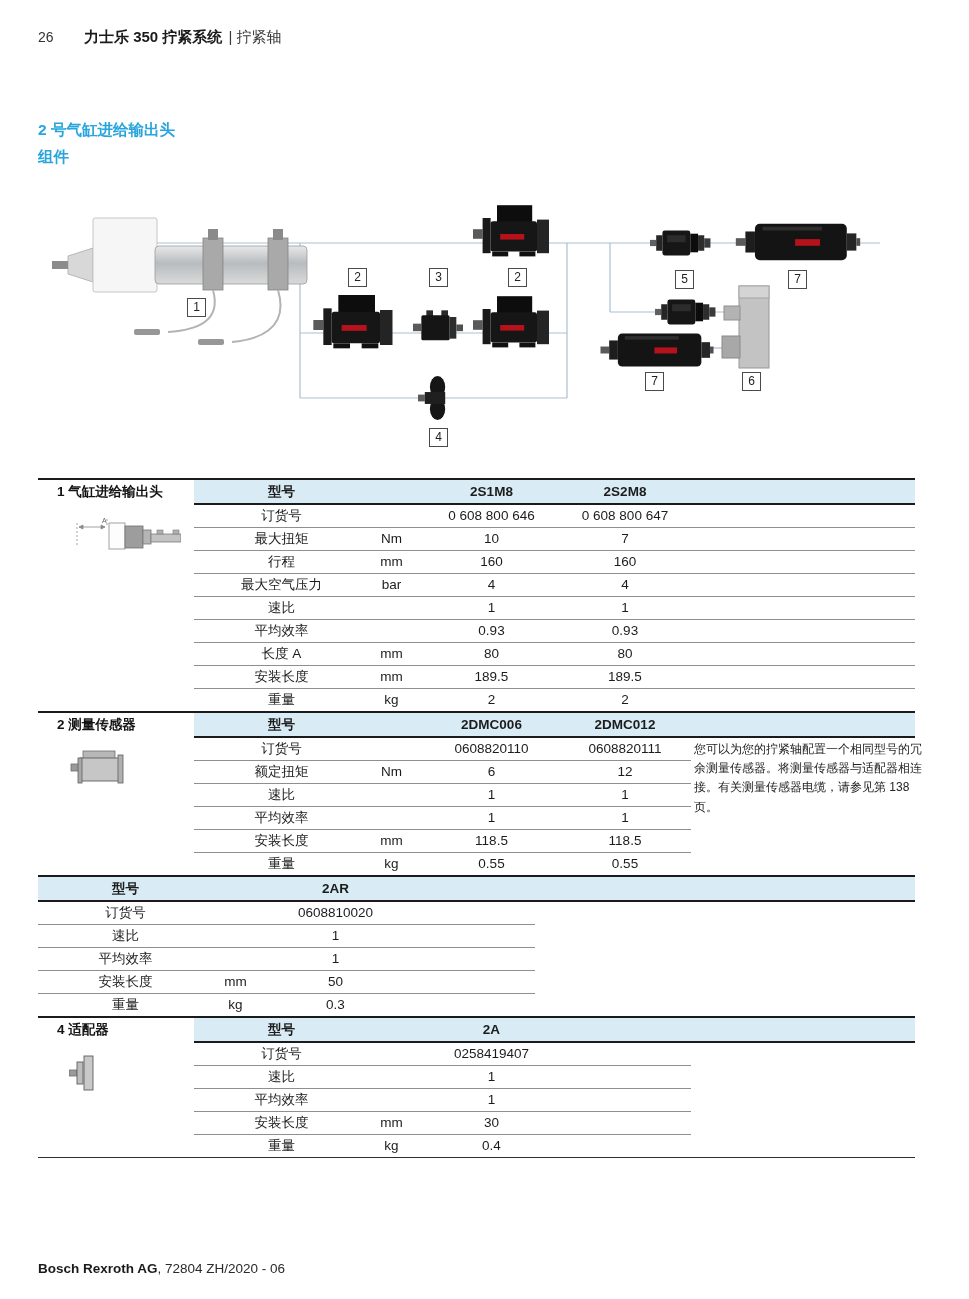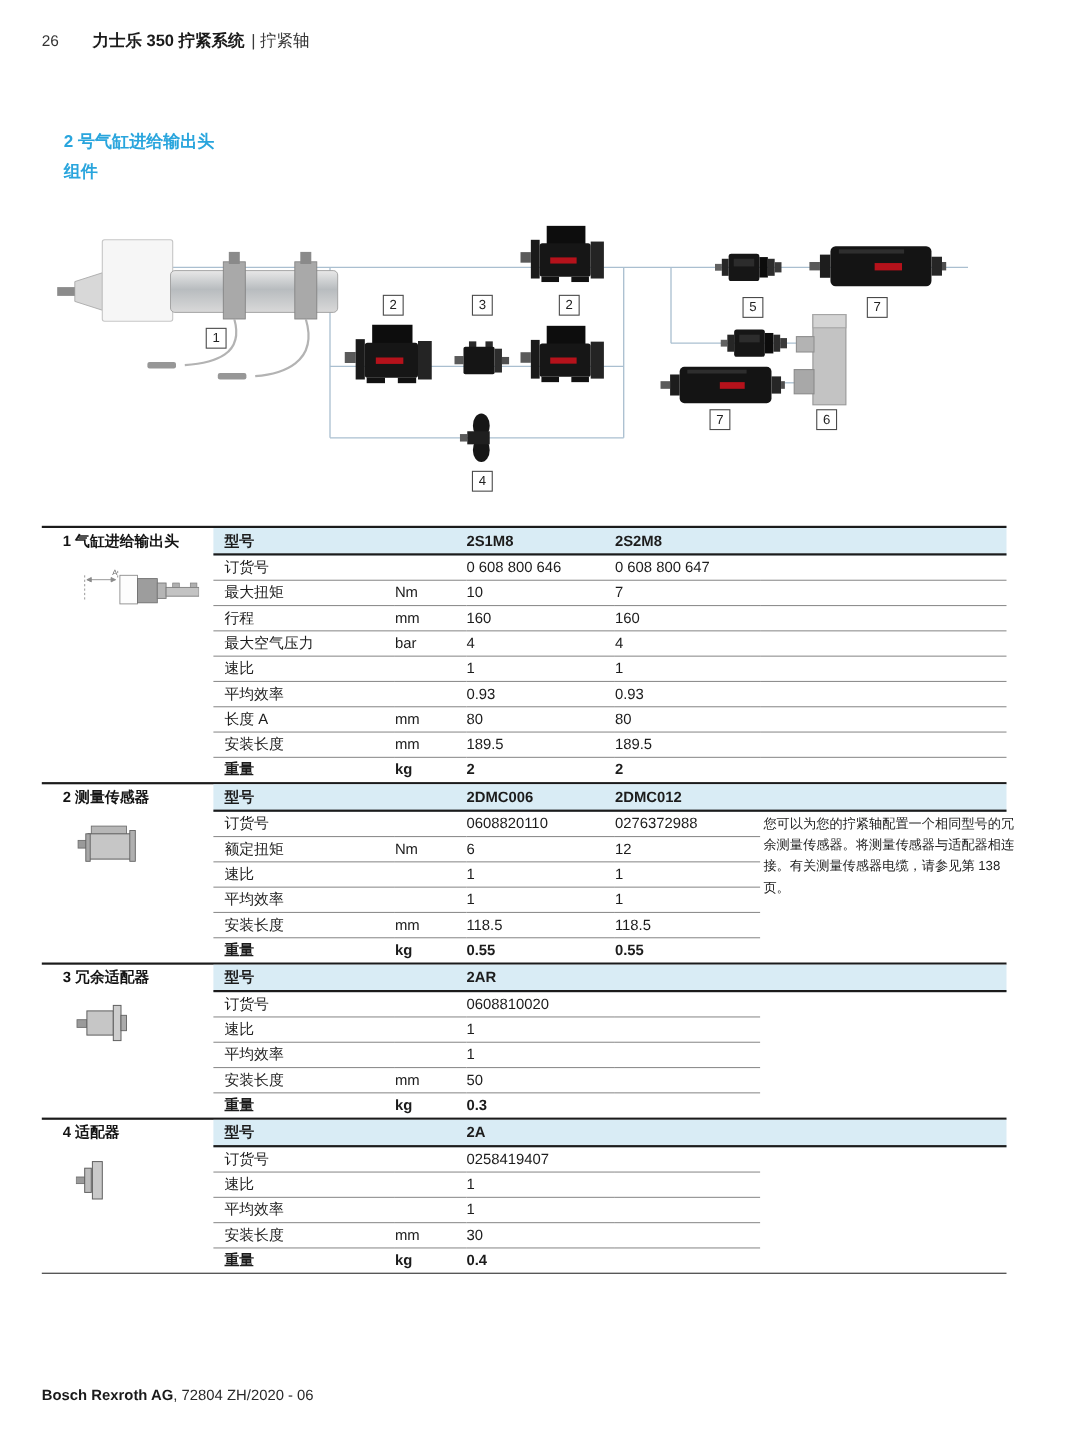--- a/index.html
+++ b/index.html
@@ -6,42 +6,42 @@
   .page{position:relative;width:947px;height:1299px;background:#fff;overflow:hidden;
         font-family:"Liberation Sans","DejaVu Sans",sans-serif;color:#1c1c1c;}
 
   
   .page-header{position:absolute;top:28px;left:38px;font-size:14px;white-space:nowrap;}
   .page-header .pnum{display:inline-block;width:46px;color:#333;}
   .page-header .ttl{font-weight:bold;font-size:15px;color:#1a1a1a;}
   .page-header .sub{font-size:15px;color:#3a3a3a;margin-left:6px;}
 
   
-  .section-heading{position:absolute;top:116px;left:38px;font-weight:bold;font-size:15.5px;color:#29a5dd;line-height:1.75;margin-left:20px;}
+  .section-heading{position:absolute;top:116px;left:38px;font-weight:bold;font-size:15.5px;color:#29a5dd;line-height:1.75;}
 
   
   .diagram{position:absolute;top:190px;left:0;width:969px;height:285px;}
   .diagram svg{position:absolute;top:0;left:0;}
   .callout{position:absolute;width:17px;height:17px;background:#fff;border:1px solid #4a4a4a;
            font-size:12px;line-height:17px;text-align:center;color:#222;}
 
   
   .tables{position:absolute;top:478px;left:38px;width:877px;font-size:13.5px;}
   .section{display:flex;border-top:2px solid #1b1b1b;}
   .sec-label{width:137px;padding-top:3px;margin-left:19px;}
   .sec-label .lbl{font-weight:bold;font-size:13.5px;color:#141414;}
   .sec-label .icon-wrap{margin-top:14px;margin-left:12px;}
   .sec-table{flex:1;position:relative;}
-  .thead,.row{display:grid;grid-template-columns:165px 65px 135px 132px 1fr;}
+  .thead,.row{display:grid;grid-template-columns:165px 65px 135px 132px 1fr;text-align:center;}
   .thead{background:#d9ecf5;border-bottom:2px solid #1b1b1b;font-weight:bold;}
   .thead .c{height:23px;line-height:23px;}
   .row .c{height:22px;line-height:22px;border-bottom:1px solid #8f8f8f;}
   .row .notecell{border-bottom:none;}
   .row.full .notecell{border-bottom:1px solid #8f8f8f;}
-  .rows .row:last-child .c{border-bottom:none;font-weight:bold;}
+  .rows .row:last-child .c{border-bottom:none;}
   .c.name{padding-left:10px;}
   .c{overflow:hidden;white-space:nowrap;}
   .note{position:absolute;left:500px;top:27px;width:238px;font-size:12px;line-height:1.6;color:#232323;white-space:normal;}
   .bottom-rule{border-top:1.5px solid #2e2e2e;height:0;}
 
   
   .page-footer{position:absolute;top:1261px;left:38px;font-size:13.5px;color:#2a2a2a;}
   .page-footer .b{font-weight:bold;color:#1a1a1a;}
 </style>
 </head>
@@ -284,21 +284,21 @@
           <div class="c unit"></div>
           <div class="c v1">2DMC006</div>
           <div class="c v2">2DMC012</div>
           <div class="c notecell"></div>
         </div>
         <div class="rows">
             <div class="row">
     <div class="c name">订货号</div>
     <div class="c unit"></div>
     <div class="c v1">0608820110</div>
-    <div class="c v2">0276372988</div>
+    <div class="c v2">0608820111</div>
     <div class="c notecell"></div>
   </div>
             <div class="row">
     <div class="c name">额定扭矩</div>
     <div class="c unit">Nm</div>
     <div class="c v1">6</div>
     <div class="c v2">12</div>
     <div class="c notecell"></div>
   </div>
             <div class="row">
@@ -328,31 +328,20 @@
     <div class="c v1">0.55</div>
     <div class="c v2">0.55</div>
     <div class="c notecell"></div>
   </div>
           </div>
         <div class="note">您可以为您的拧紧轴配置一个相同型号的冗余测量传感器。将测量传感器与适配器相连接。有关测量传感器电缆，请参见第 138 页。</div>
       </div>
     </div>
 
     <div class="section">
-      <div class="sec-label">
-        <div class="lbl">3 冗余适配器</div>
-        <div class="icon-wrap">
-          <svg width="50" height="38" viewBox="0 0 50 38">
-            <rect x="1" y="15" width="9" height="7" fill="#9a9a9a" stroke="#6e6e6e" stroke-width="0.8"></rect>
-            <rect x="10" y="7" width="24" height="22" fill="#c6c6c6" stroke="#5e5e5e" stroke-width="0.9"></rect>
-            <rect x="34" y="2" width="7" height="32" fill="#cdcdcd" stroke="#5e5e5e" stroke-width="0.9"></rect>
-            <rect x="41" y="11" width="5" height="14" fill="#ababab" stroke="#5e5e5e" stroke-width="0.8"></rect>
-          </svg>
-        </div>
-      </div>
       <div class="sec-table">
         <div class="thead">
           <div class="c name">型号</div>
           <div class="c unit"></div>
           <div class="c v1">2AR</div>
           <div class="c v2"></div>
           <div class="c notecell"></div>
         </div>
         <div class="rows">
             <div class="row">

